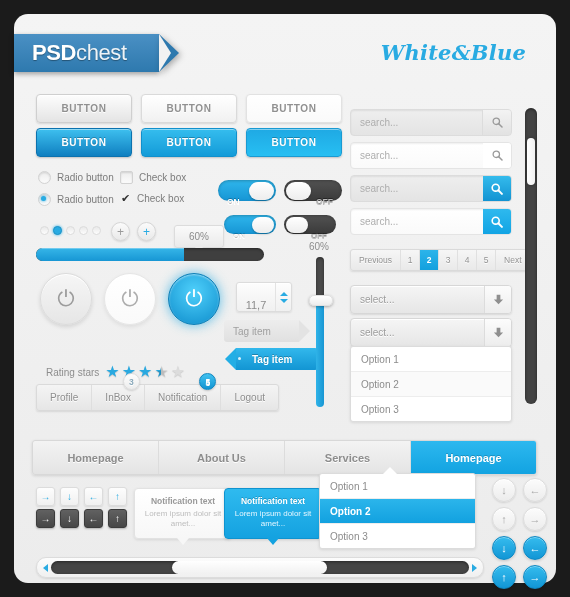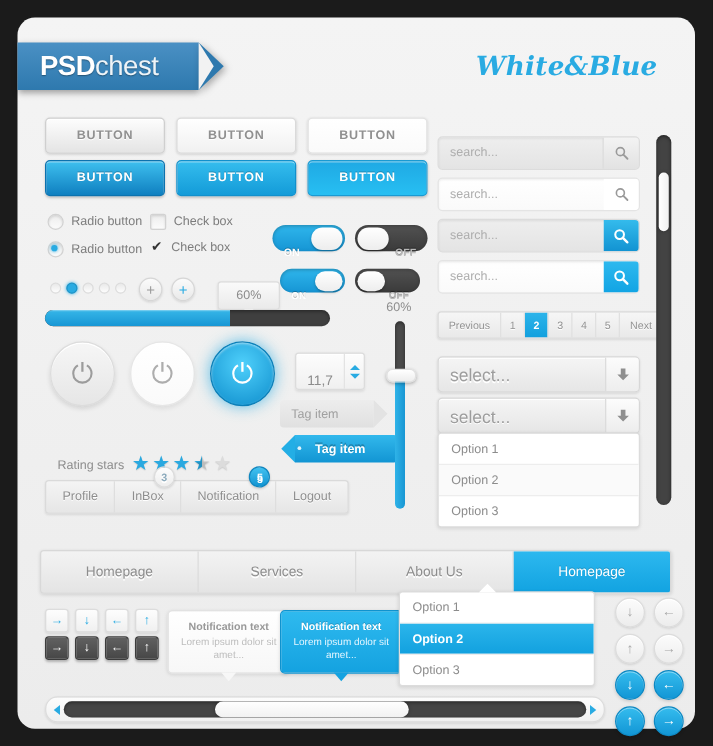--- a/index.html
+++ b/index.html
@@ -209,39 +209,39 @@
     border-right:1px solid #e0e0e0;cursor:pointer;text-shadow:0 1px 0 #fff;}
   .pg.num{width:18px;}
   .pg.edge{padding:0 8px;}
   .pg:last-child{border-right:none;}
   .pg.act{background:linear-gradient(180deg,#2cb4ea,#12a0de);color:#fff;text-shadow:none;font-weight:bold;}
 
   
   .sel{width:160px;height:27px;border-radius:4px;display:flex;align-items:center;
     background:linear-gradient(180deg,#f5f5f5,#e6e6e6);border:1px solid #d7d7d7;
     box-shadow:inset 0 1px 0 #fff,0 1px 2px rgba(0,0,0,.1);overflow:hidden;cursor:pointer;}
-  .sel .ph{flex:1;padding-left:9px;font-size:14px;color:#9d9d9d;text-shadow:0 1px 0 #fff;}
+  .sel .ph{flex:1;padding-left:9px;font-size:10px;color:#9d9d9d;text-shadow:0 1px 0 #fff;}
   .sel .ar{width:26px;height:100%;display:flex;align-items:center;justify-content:center;
     background:linear-gradient(180deg,#fcfcfc,#ededed);border-left:1px solid #dcdcdc;color:#8f8f8f;font-size:12px;}
 
   
   .optlist{width:160px;border:1px solid #dcdcdc;border-radius:3px;background:#fff;overflow:hidden;
     box-shadow:0 1px 3px rgba(0,0,0,.1);}
   .opt{height:24px;display:flex;align-items:center;padding-left:10px;font-size:10px;color:#8c8c8c;
     border-bottom:1px solid #ededed;cursor:pointer;}
   .opt.alt{background:#fafafa;}
   .opt:last-child{border-bottom:none;}
   .opt.act{background:linear-gradient(180deg,#2bb5eb,#12a1df);color:#fff;font-weight:bold;}
 
   
   .nav{display:flex;height:33px;border-radius:3px;overflow:hidden;
     background:linear-gradient(180deg,#f3f3f3,#e4e4e4);border:1px solid #d8d8d8;
     box-shadow:0 1px 3px rgba(0,0,0,.12);}
   .navi{flex:1;display:flex;align-items:center;justify-content:center;font-size:11px;
-    color:#8d8d8d;font-weight:normal;border-right:1px solid #dcdcdc;cursor:pointer;
+    color:#8d8d8d;font-weight:bold;border-right:1px solid #dcdcdc;cursor:pointer;
     text-shadow:0 1px 0 #fff;position:relative;}
   .navi:last-child{border-right:none;}
   .navi.act{background:linear-gradient(180deg,#2db8ef,#12a3e1);color:#fff;text-shadow:0 -1px 0 rgba(0,0,0,.2);}
 
   
   .sq{width:17px;height:17px;border-radius:3px;display:flex;align-items:center;justify-content:center;
     font-size:10px;cursor:pointer;}
   .sq.w{background:linear-gradient(180deg,#fdfdfd,#f0f0f0);border:1px solid #dcdcdc;color:#29abe2;
     box-shadow:0 1px 2px rgba(0,0,0,.1);}
   .sq.d{background:linear-gradient(180deg,#616161,#474747);border:1px solid #3c3c3c;color:#fff;
@@ -545,22 +545,22 @@
 
     <div class="sec" style="left:511px;top:94px;">
       <div class="vscroll">
         <div class="vthumb" id="vthumb" style="height: 16%; top: 10%;"></div>
       </div>
     </div>
 
     <div class="sec" style="left:18px;top:426px;width:505px;">
       <div class="nav">
         <div class="navi">Homepage</div>
+        <div class="navi">About Us</div>
         <div class="navi">Services</div>
-        <div class="navi">About Us</div>
         <div class="navi act">Homepage</div>
       </div>
     </div>
 
     <div class="sec" style="left:305px;top:459px;z-index:5;">
       <div style="position:absolute;left:64px;top:-6px;width:0;height:0;border-left:7px solid transparent;border-right:7px solid transparent;border-bottom:7px solid #fff;"></div>
       <div class="optlist" style="width:155px;">
         <div class="opt">Option 1</div>
         <div class="opt act">Option 2</div>
         <div class="opt">Option 3</div>

